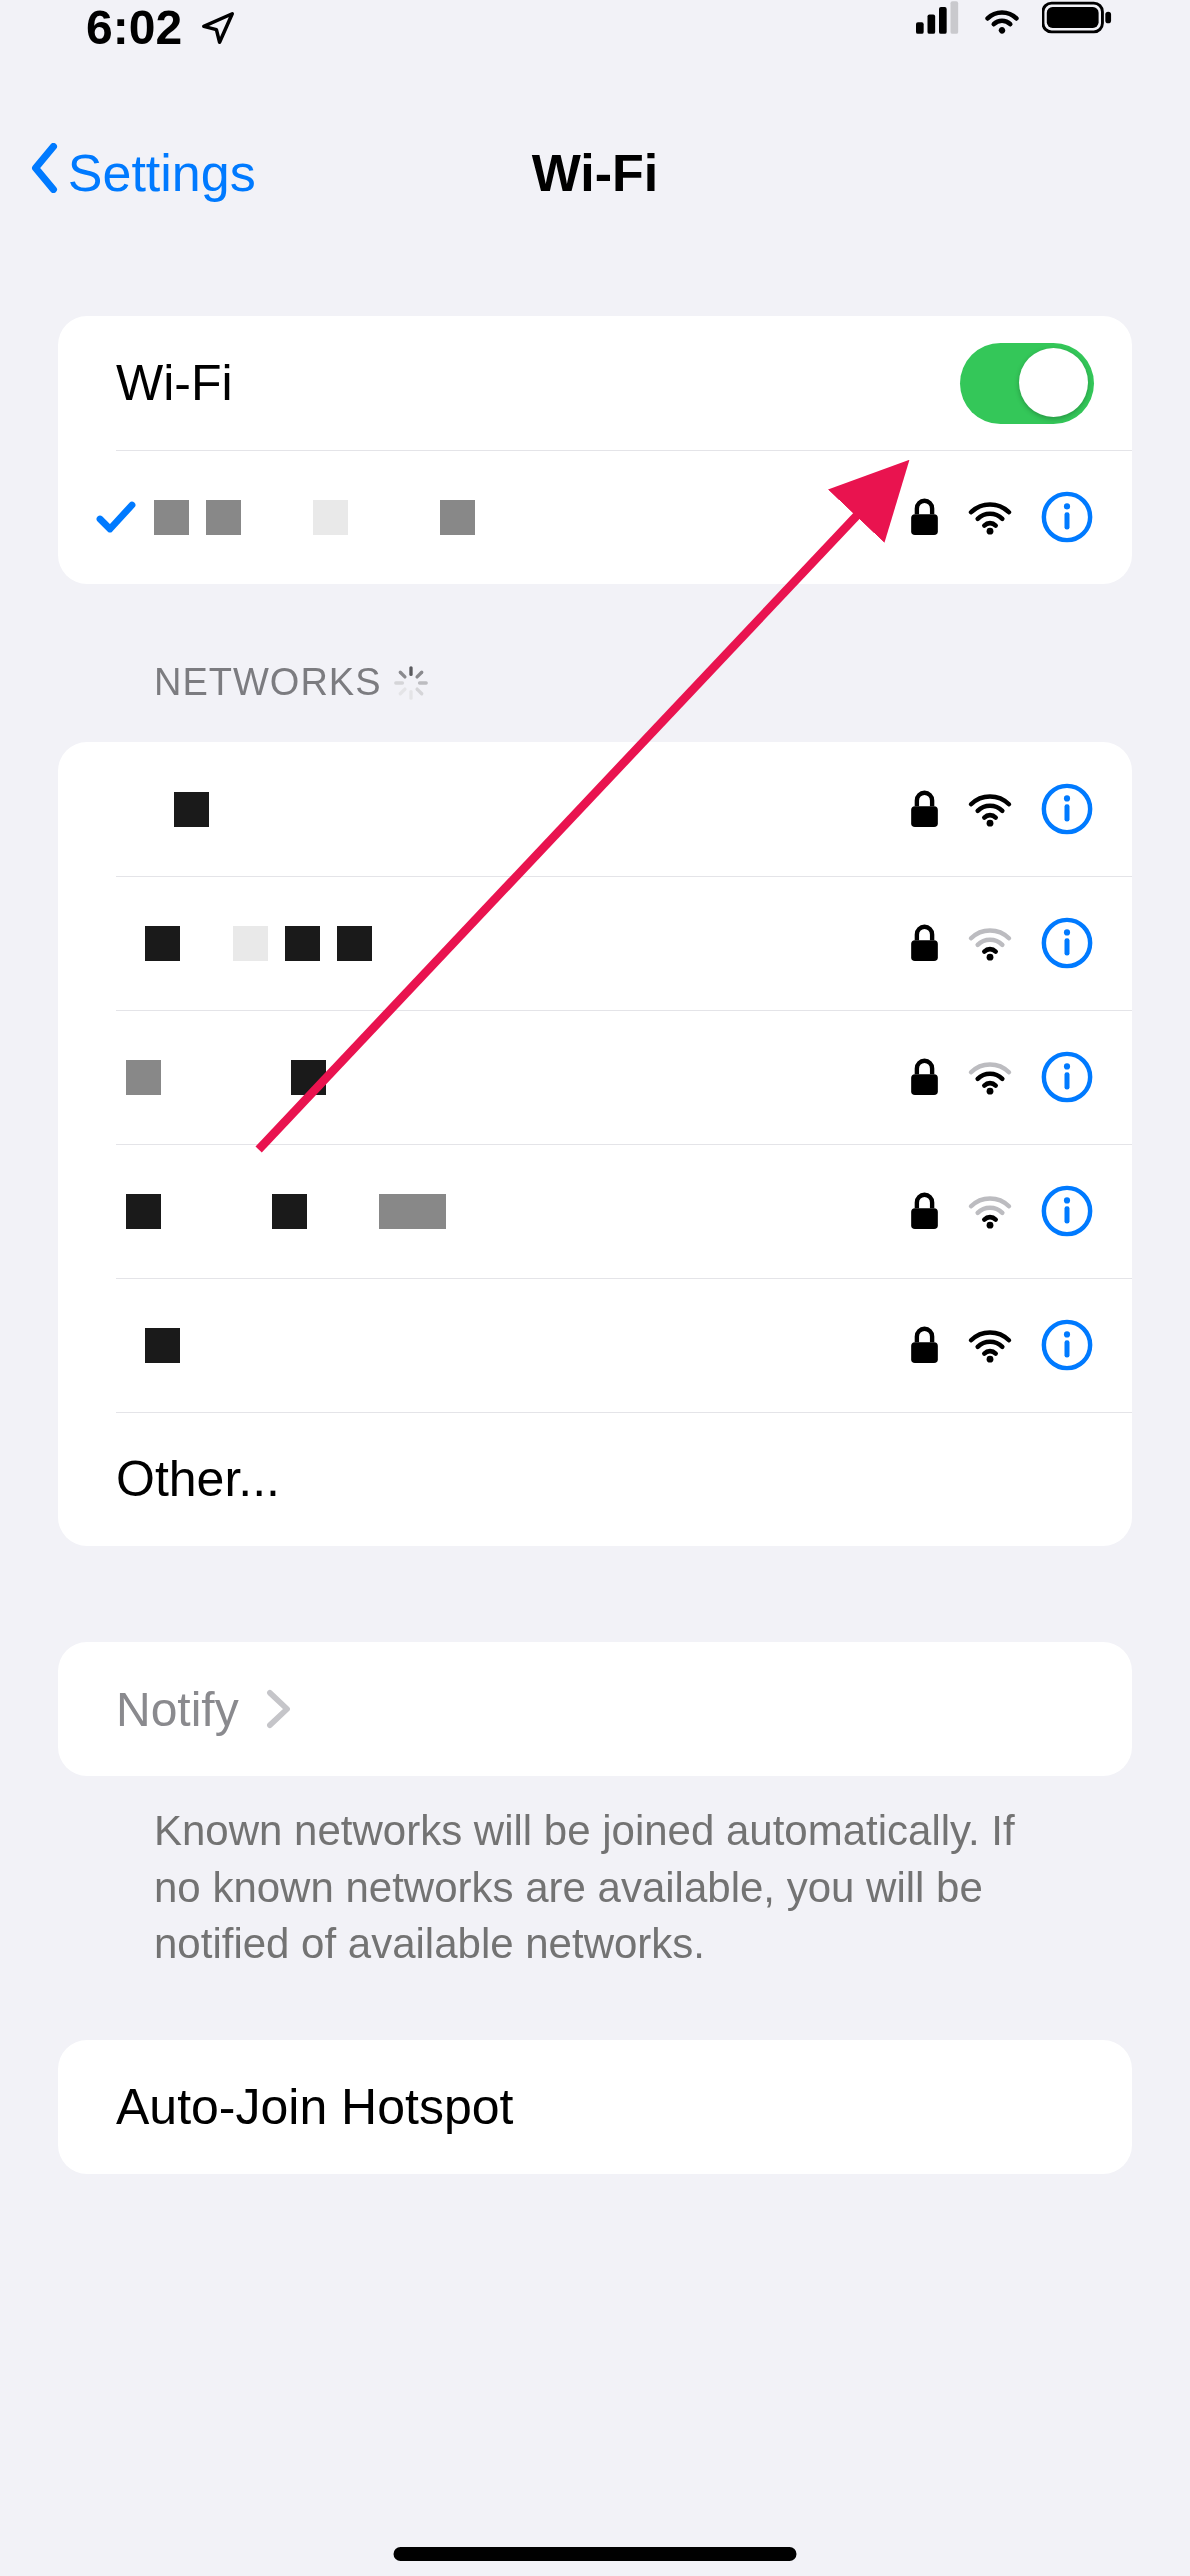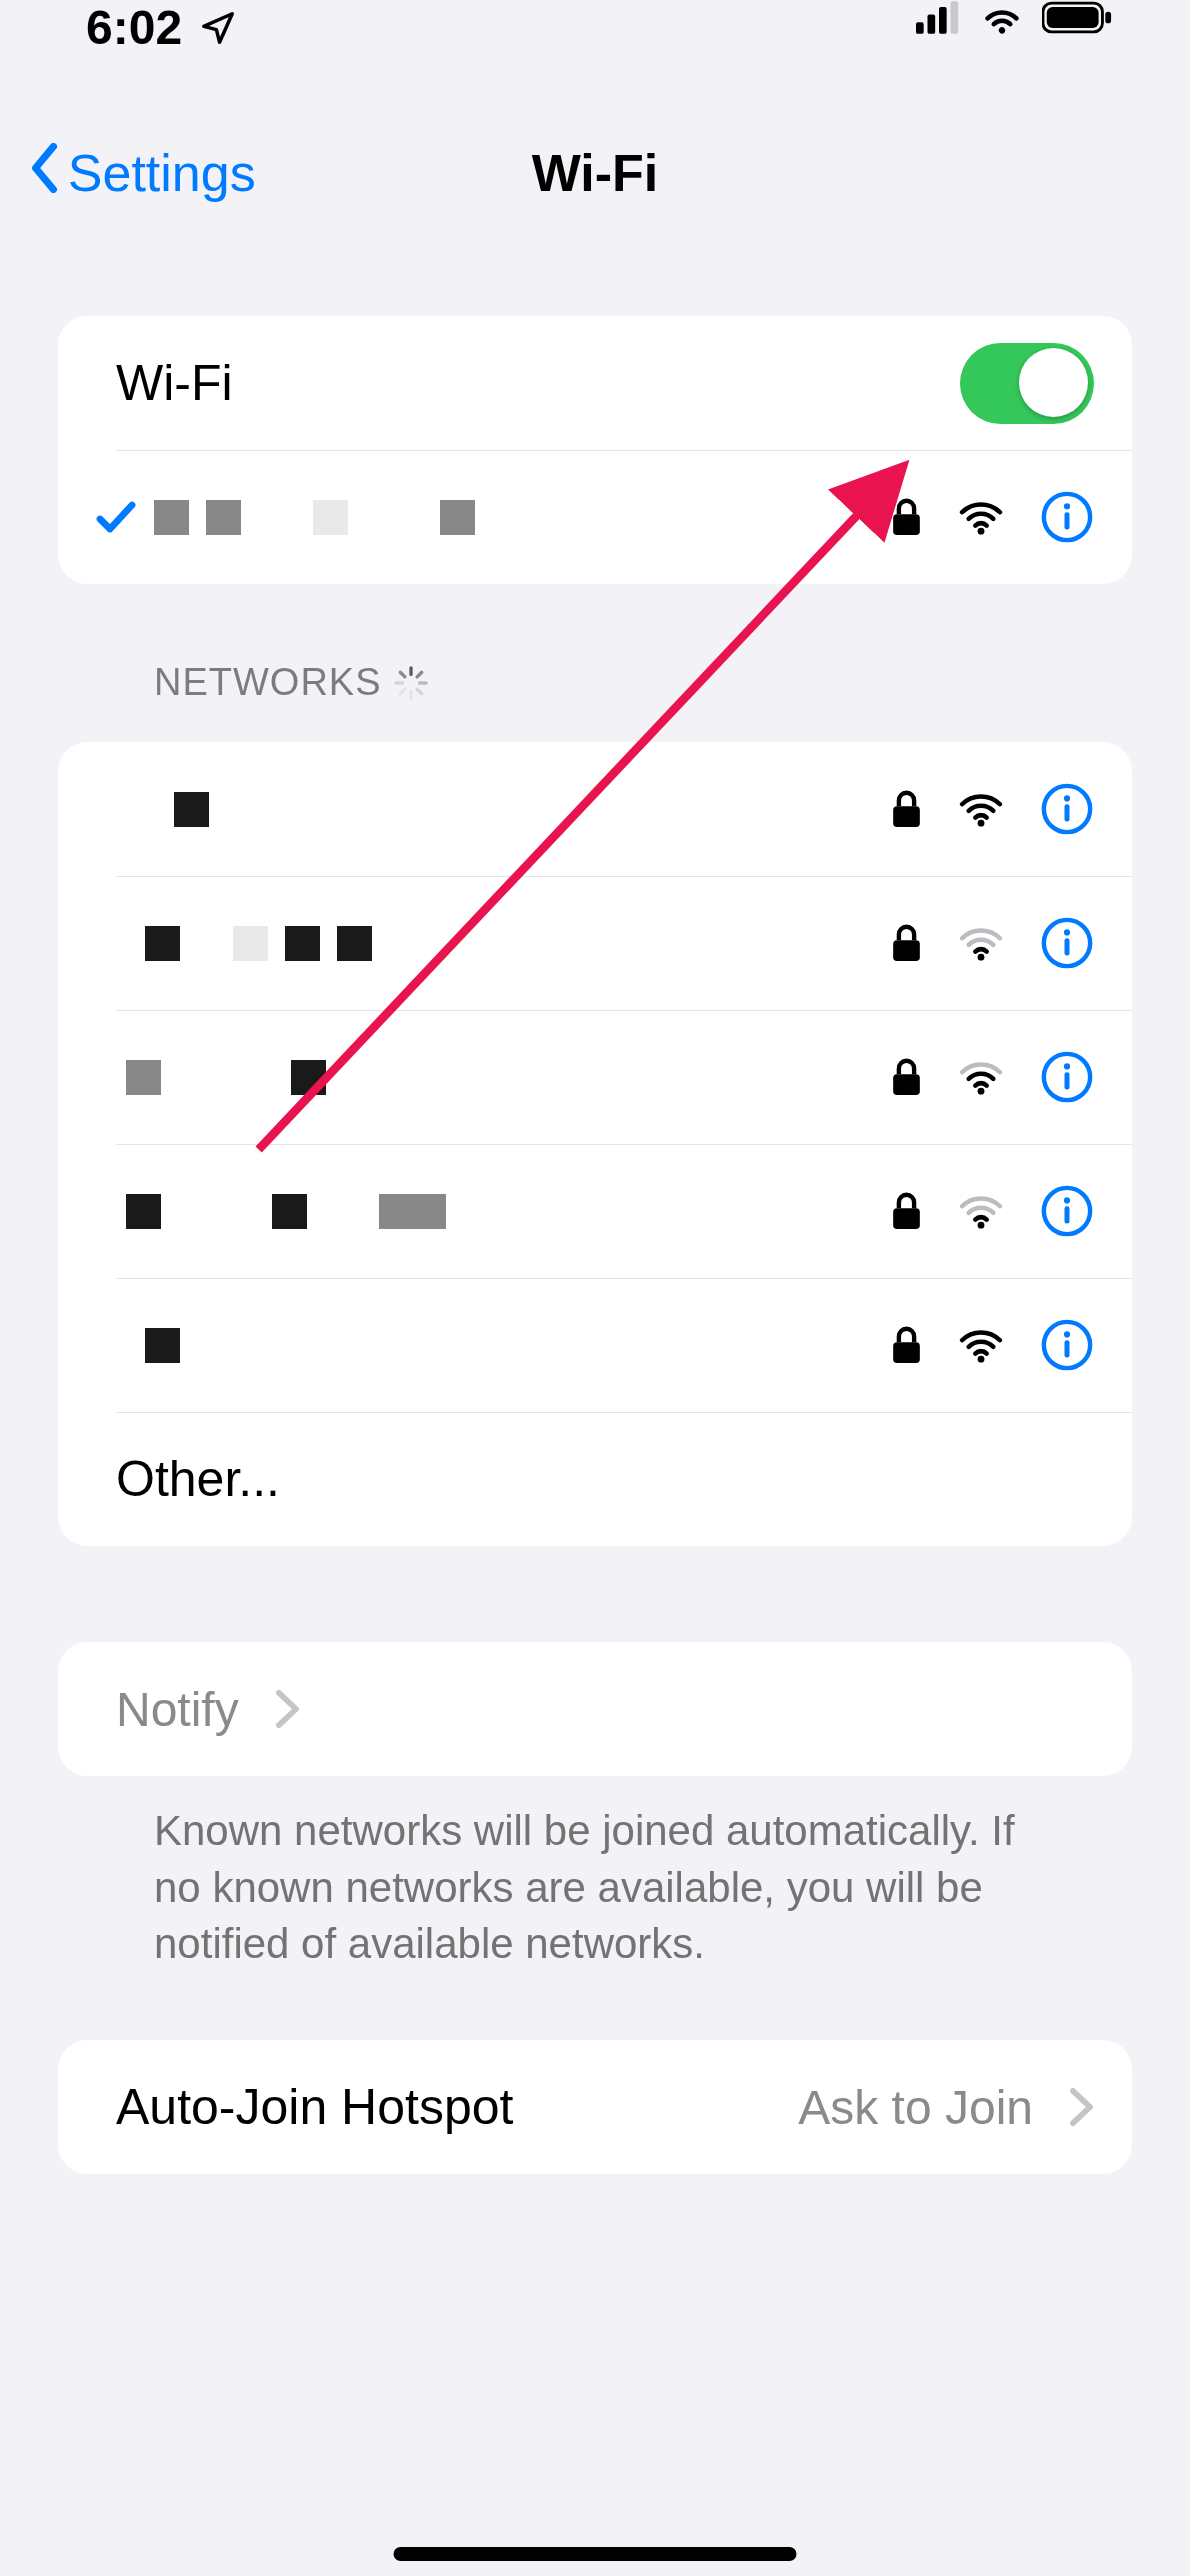--- a/index.html
+++ b/index.html
@@ -76,21 +76,21 @@
     content: "";
     position: absolute;
     top: 0; left: 58px; right: 0;
     height: 1px;
     background: #e4e4e8;
   }
   .row .label { flex: 1; font-size: 50px; }
   .row .trail {
     display: flex;
     align-items: center;
-    gap: 36px;
+    gap: 27px;
   }
   .row .value-text { color: #8a8a8e; font-size: 48px; }
 
   
   .row.connected { padding-left: 19px; }
   .check-slot { width: 77px; display:flex; justify-content:center; }
   .network-name-redacted {
     flex: 1;
     display: flex;
     gap: 17px;
@@ -451,28 +451,20 @@
             </svg>
         </span>
       </div>
     </div>
   </div>
   <div class="footer-text">Known networks will be joined automatically. If no known networks are available, you will be notified of available networks.</div>
 
   <div class="group" style="margin-top:67px">
     <div class="row">
       <span class="label">Auto-Join Hotspot</span>
-      <div class="trail">
-        <span class="value-text">Ask to Join</span>
-        <span class="icon chevron-right">
-          <svg width="25" height="40" viewBox="0 0 13 21">
-              <path d="M2 2 L11 10.5 L2 19" stroke="#c5c5c9" stroke-width="3" fill="none" stroke-linecap="round" stroke-linejoin="round"></path>
-            </svg>
-        </span>
-      </div>
     </div>
   </div>
 
 </div>
 
 <svg class="anno-arrow" style="left:249px; top:450px;" width="690" height="709" viewBox="0 0 720 740">
   <defs>
     <marker id="ah" viewBox="0 0 12 12" refX="10" refY="6" markerWidth="9" markerHeight="9" orient="auto-start-reverse">
       <path d="M0 0 L12 6 L0 12 Z" fill="#e9134f"></path>
     </marker>

